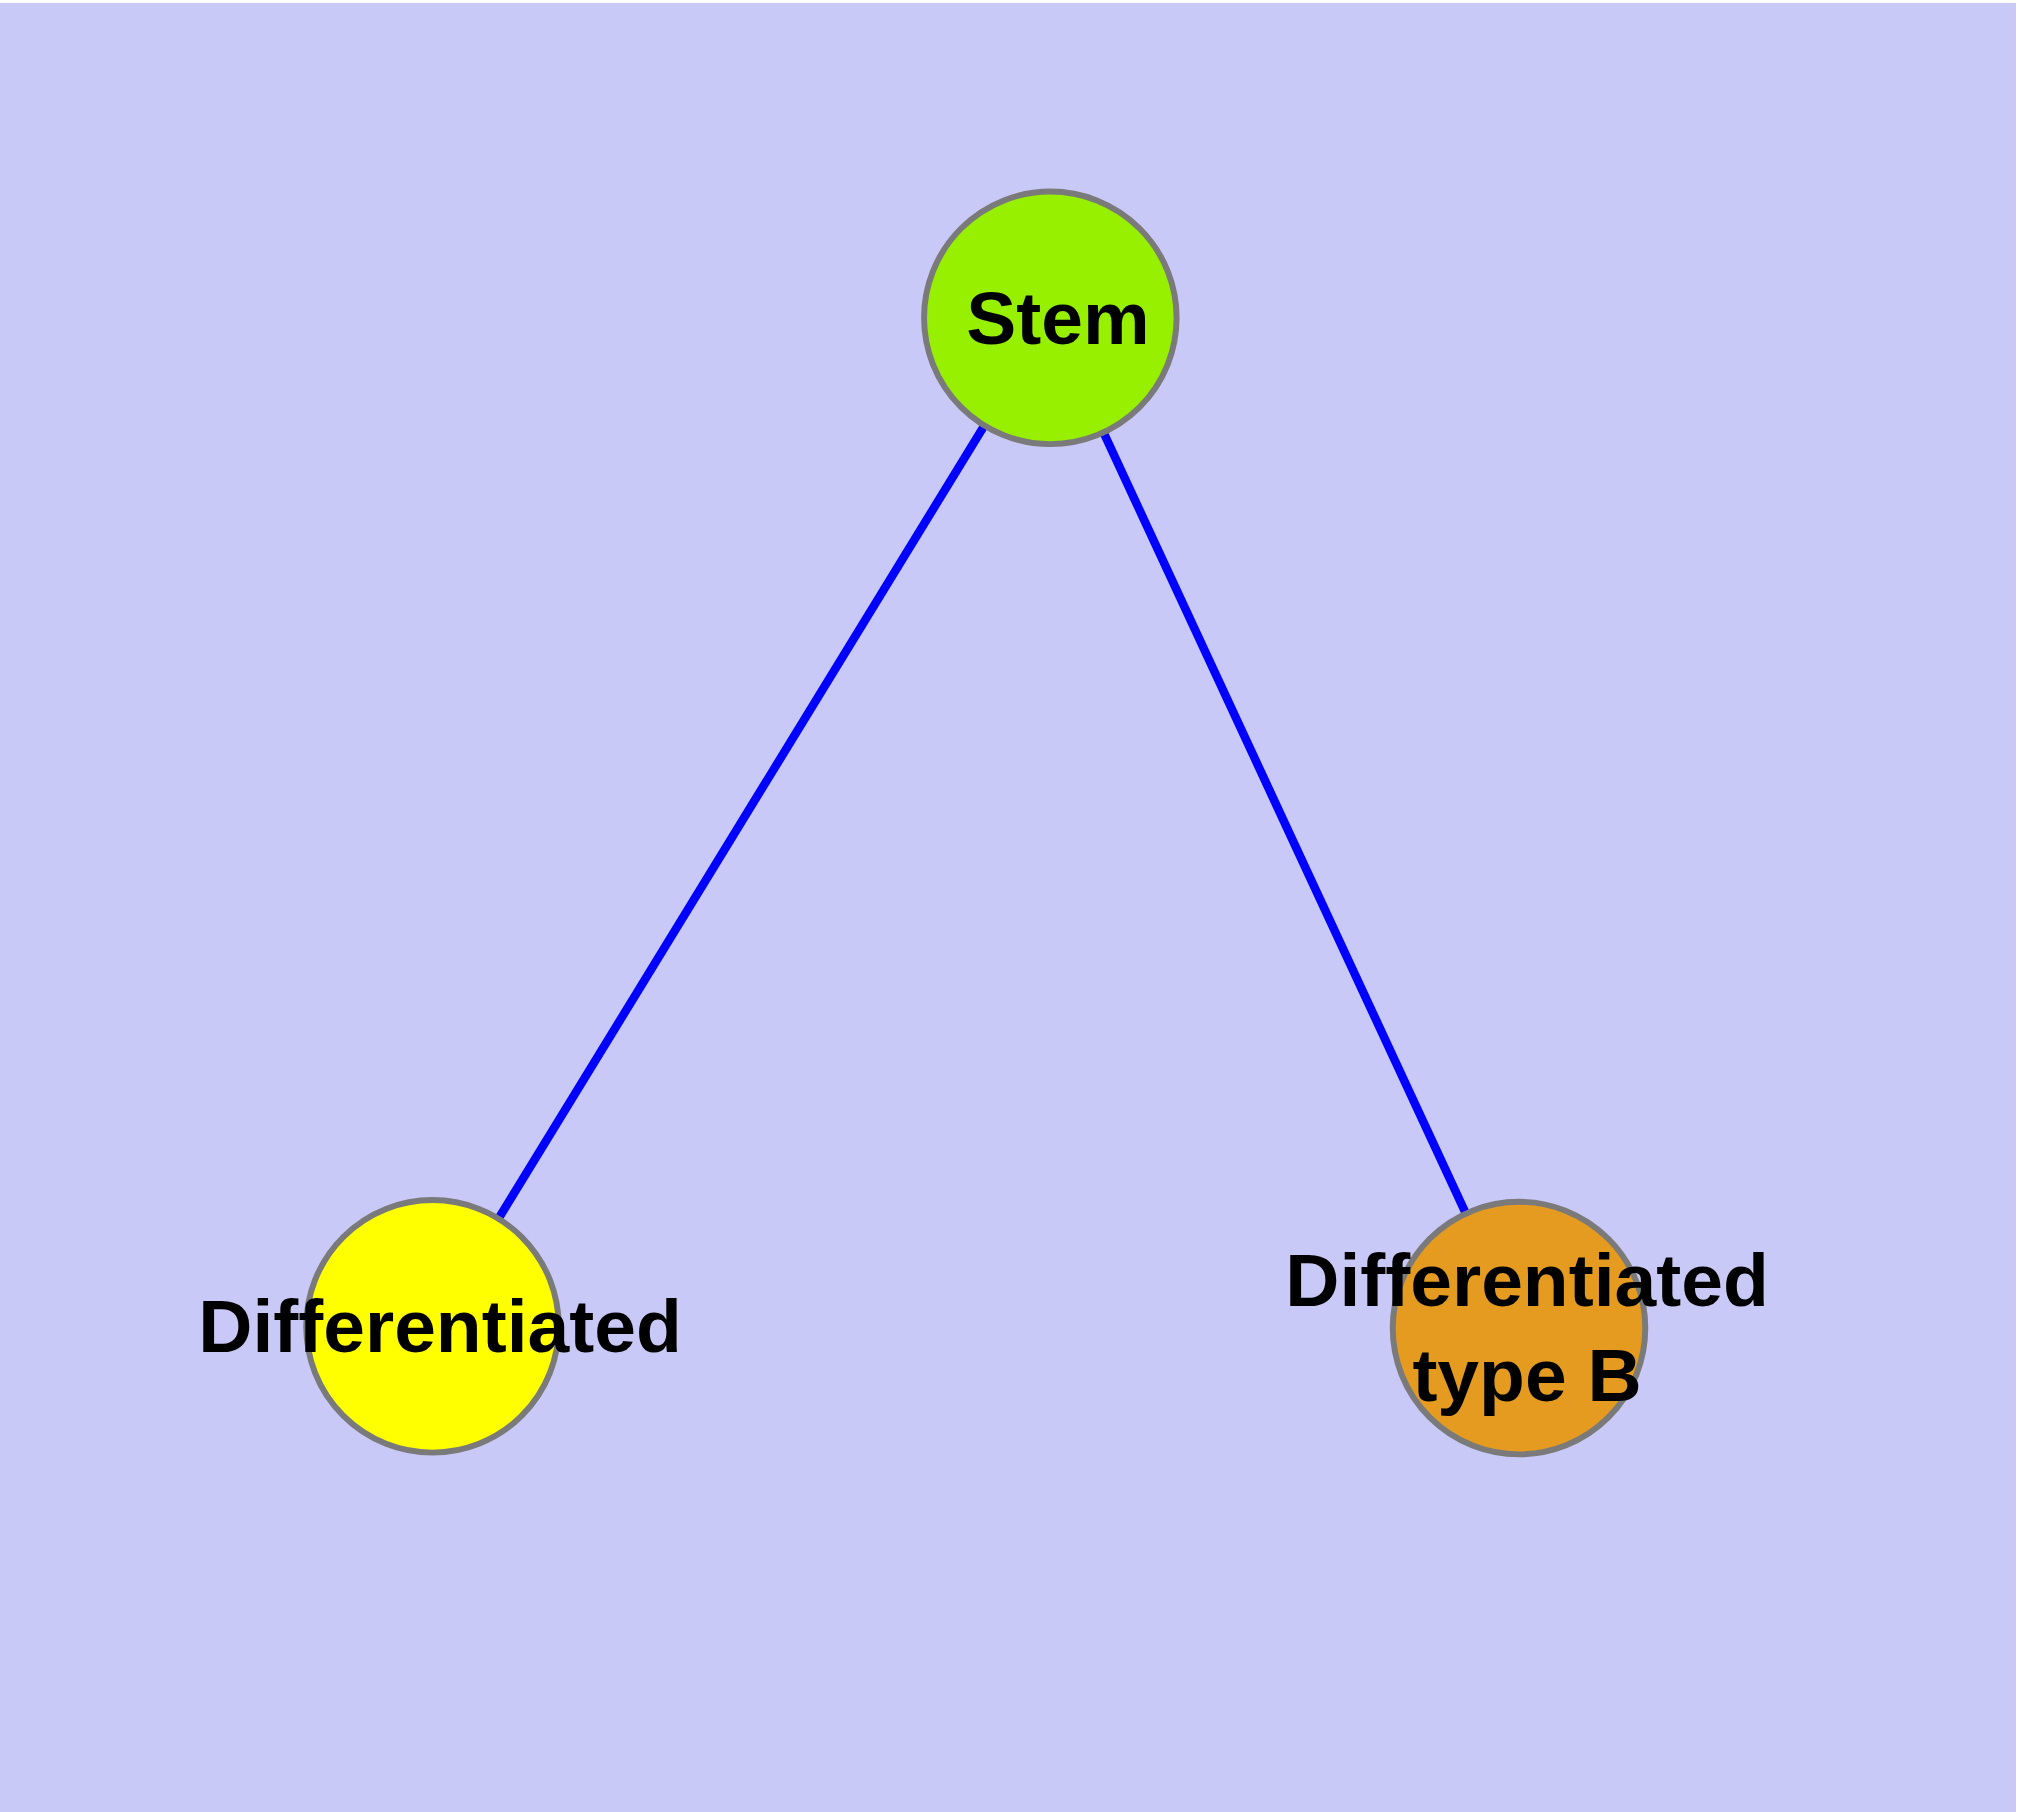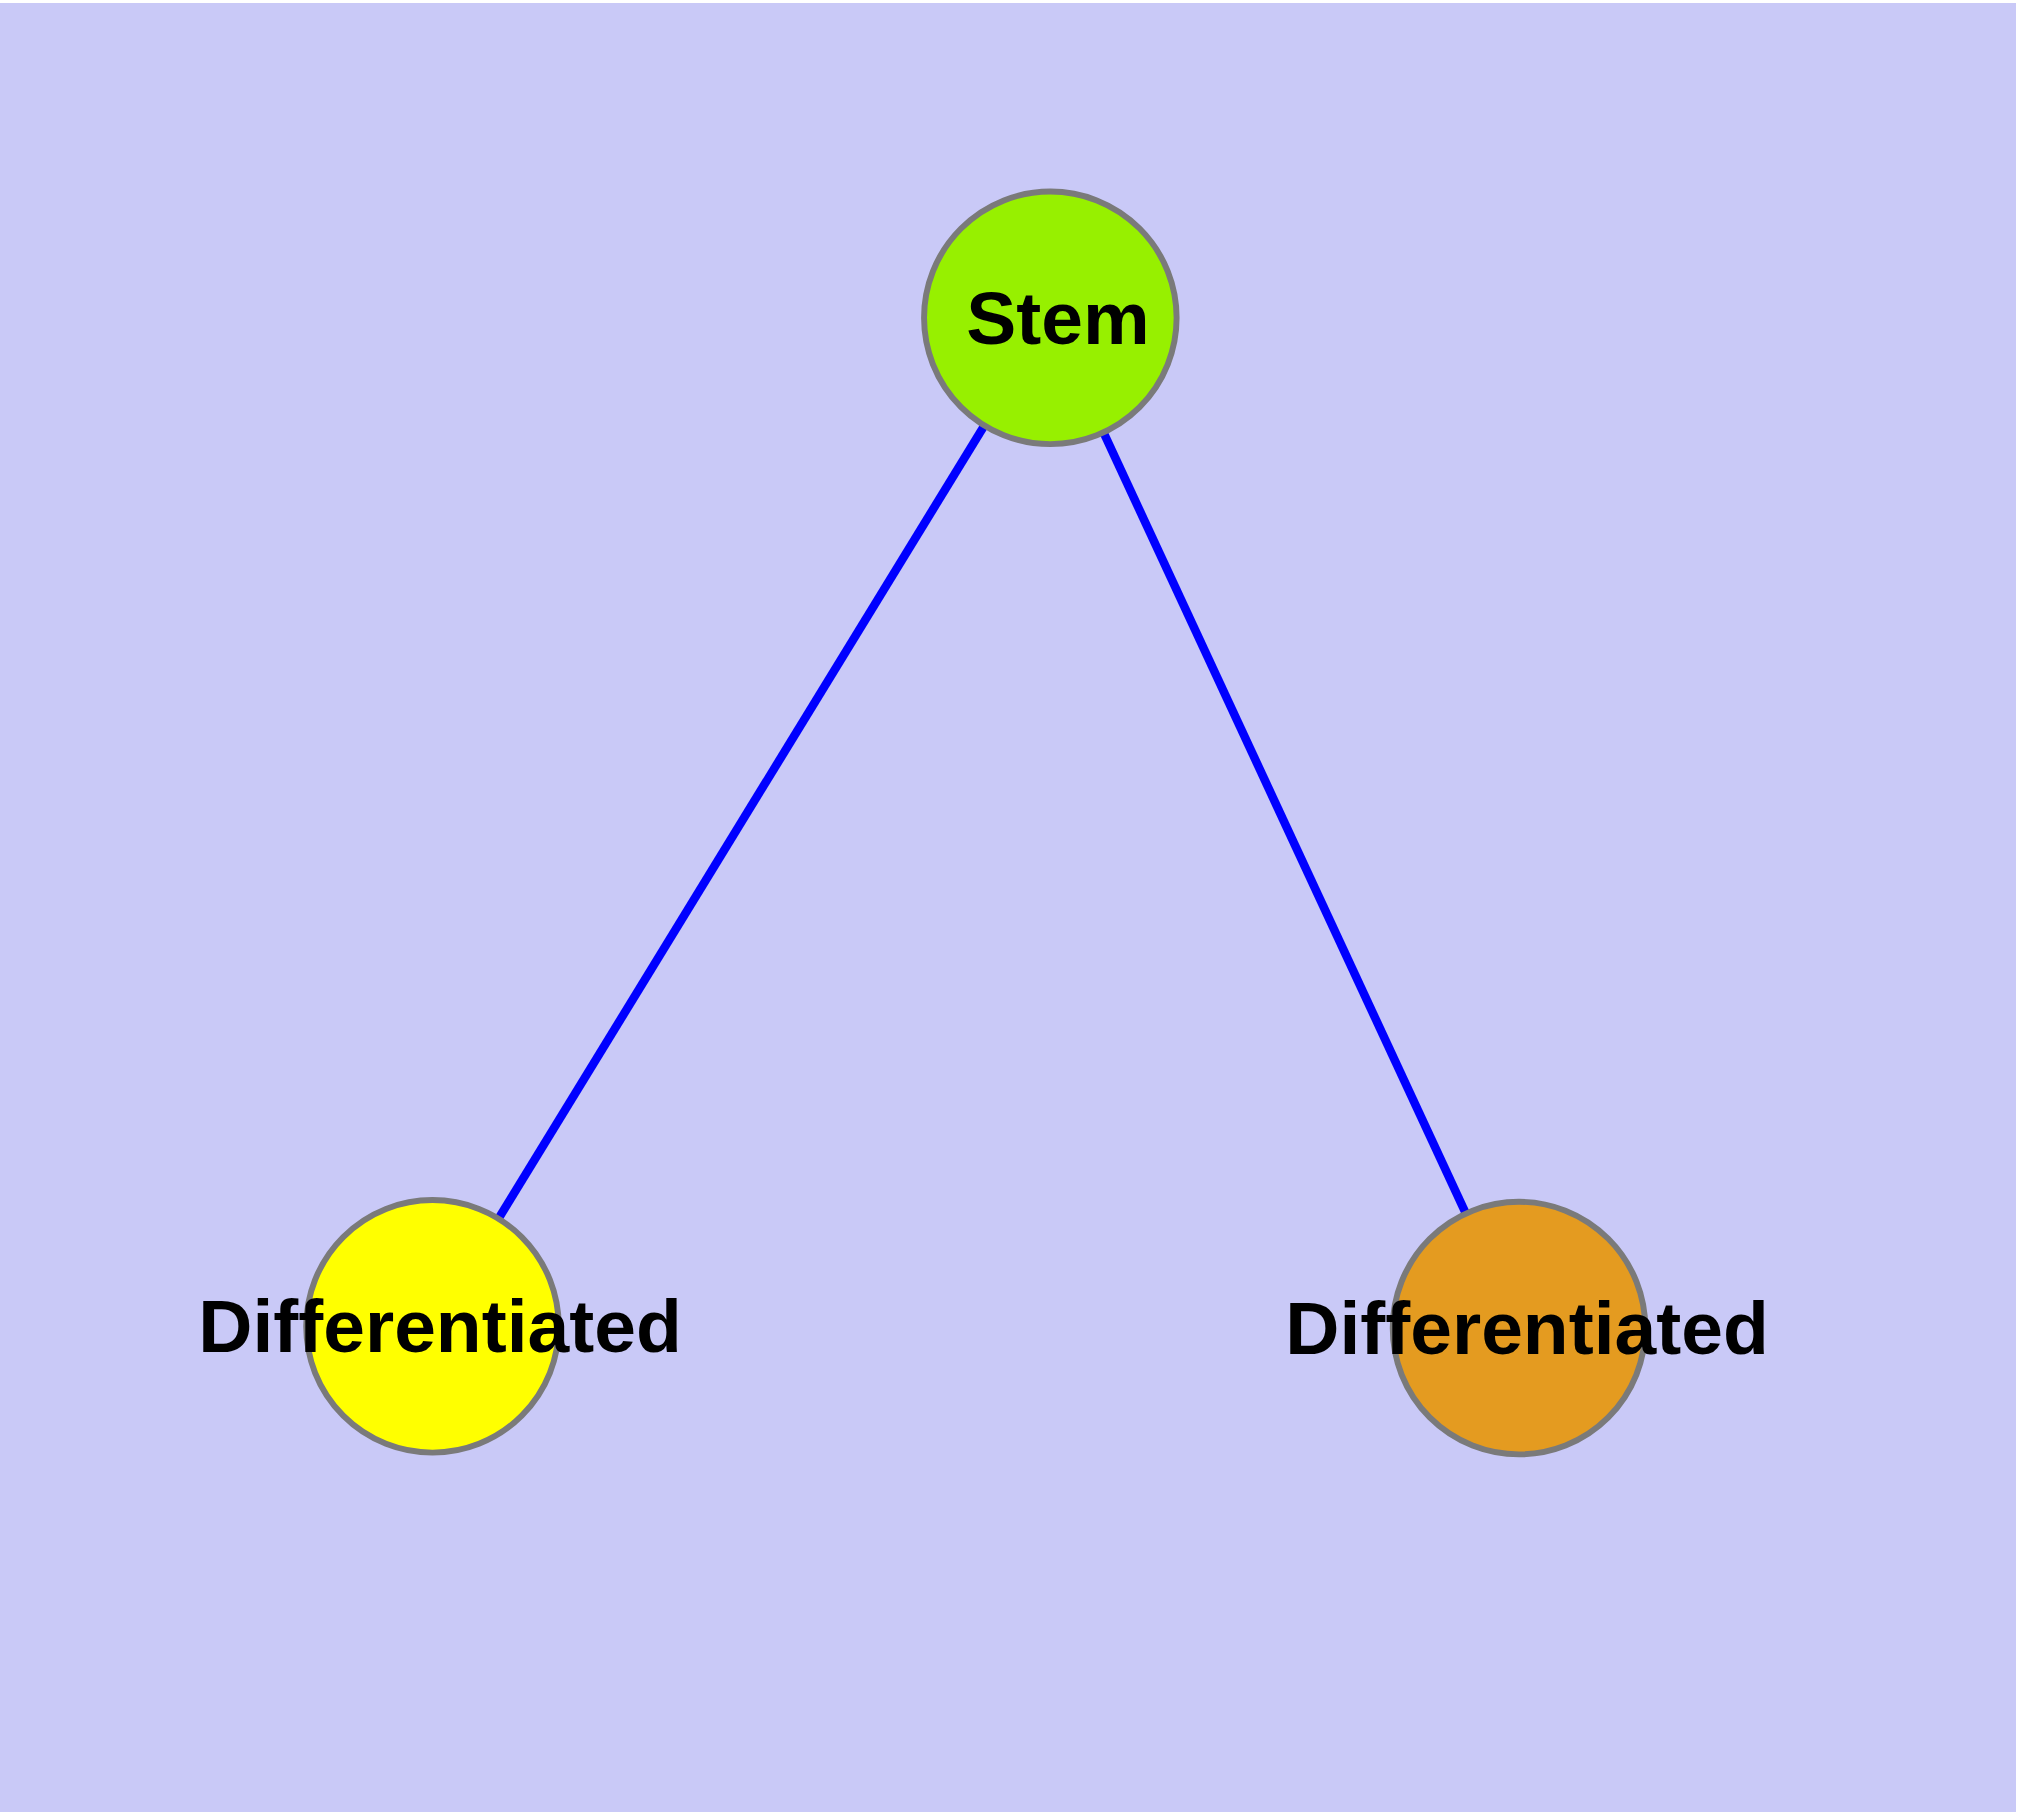--- a/index.html
+++ b/index.html
@@ -55,15 +55,16 @@
 
 <div class="labels-layer" id="labels-layer">
     <div class="node-label" style="left: 1050px; top: 318px; color: rgb(0, 0, 0);">
       <span class="label-line">Stem</span>
     </div>
     <div class="node-label" style="left: 432px; top: 1326px; color: rgb(0, 0, 0);">
       <span class="label-line">Differentiated</span>
     </div>
     <div class="node-label" style="left: 1519px; top: 1328px; color: rgb(0, 0, 0);">
       <span class="label-line">Differentiated</span>
+      <span class="label-line">type B</span>
     </div>
   </div>
 
 
 </body></html>

